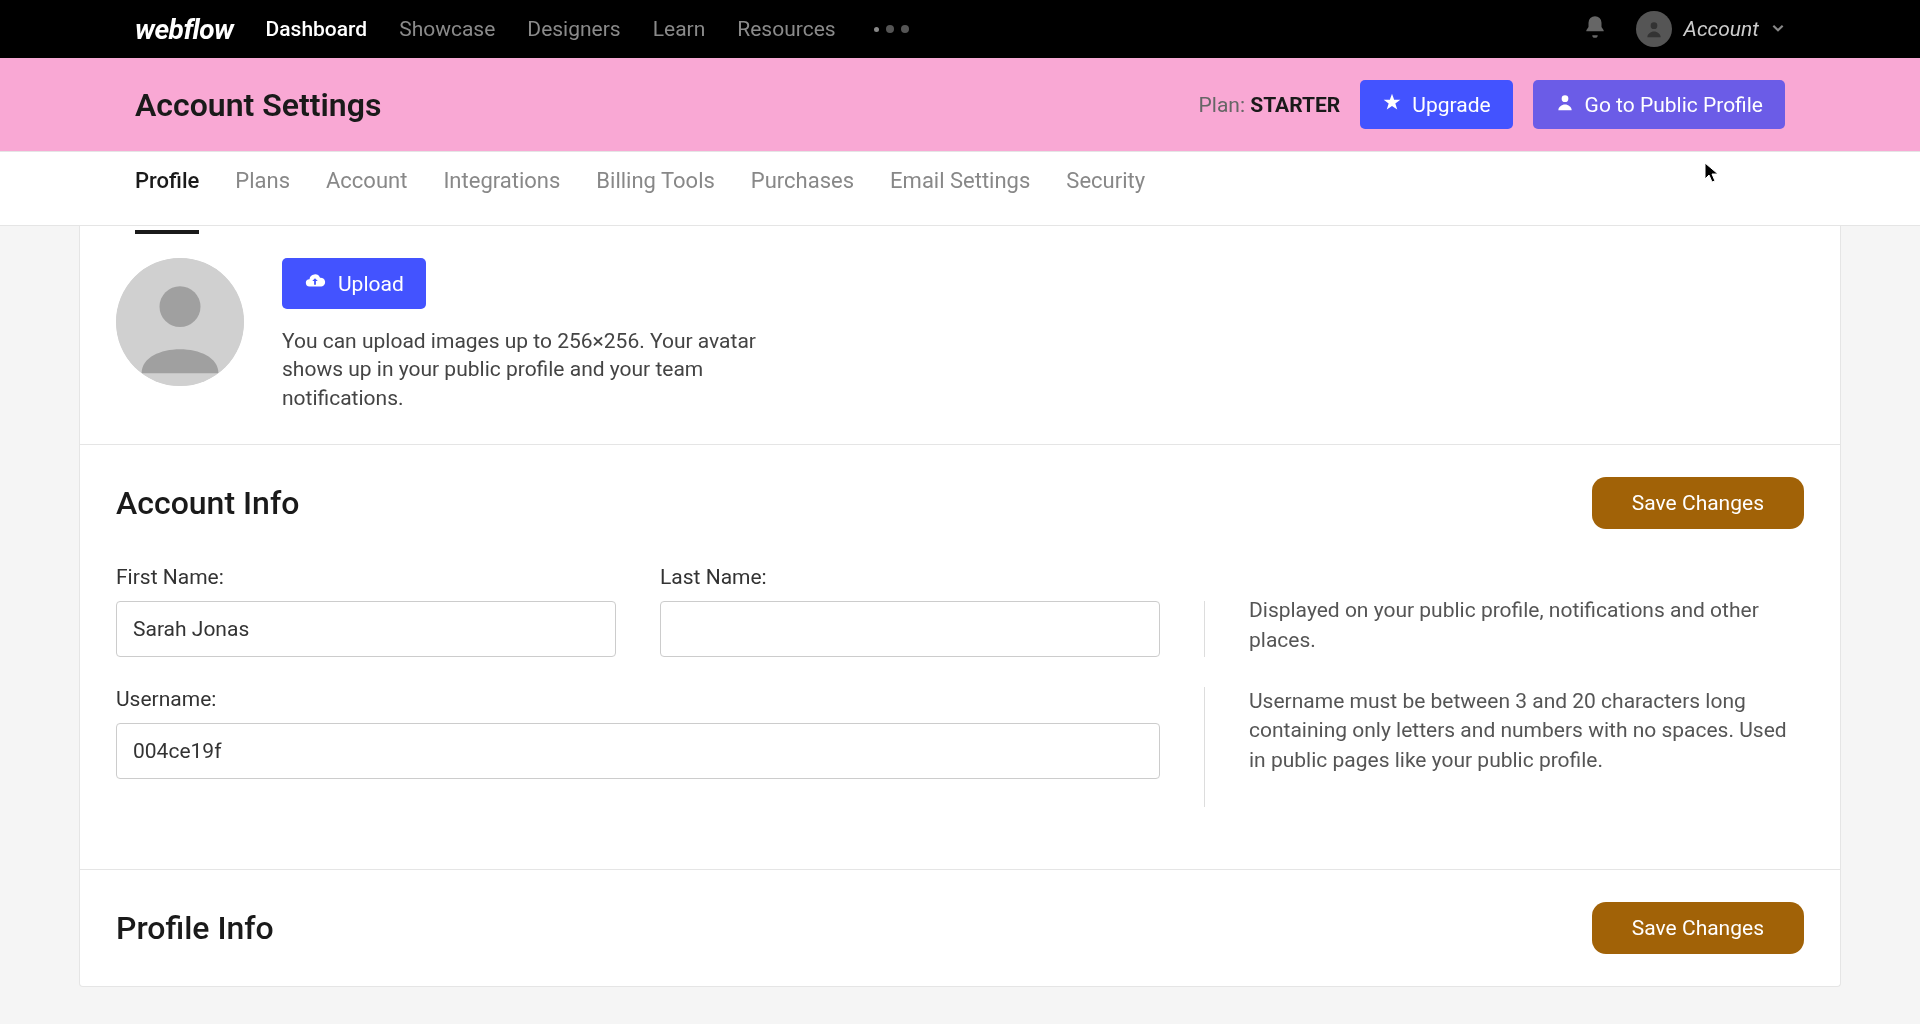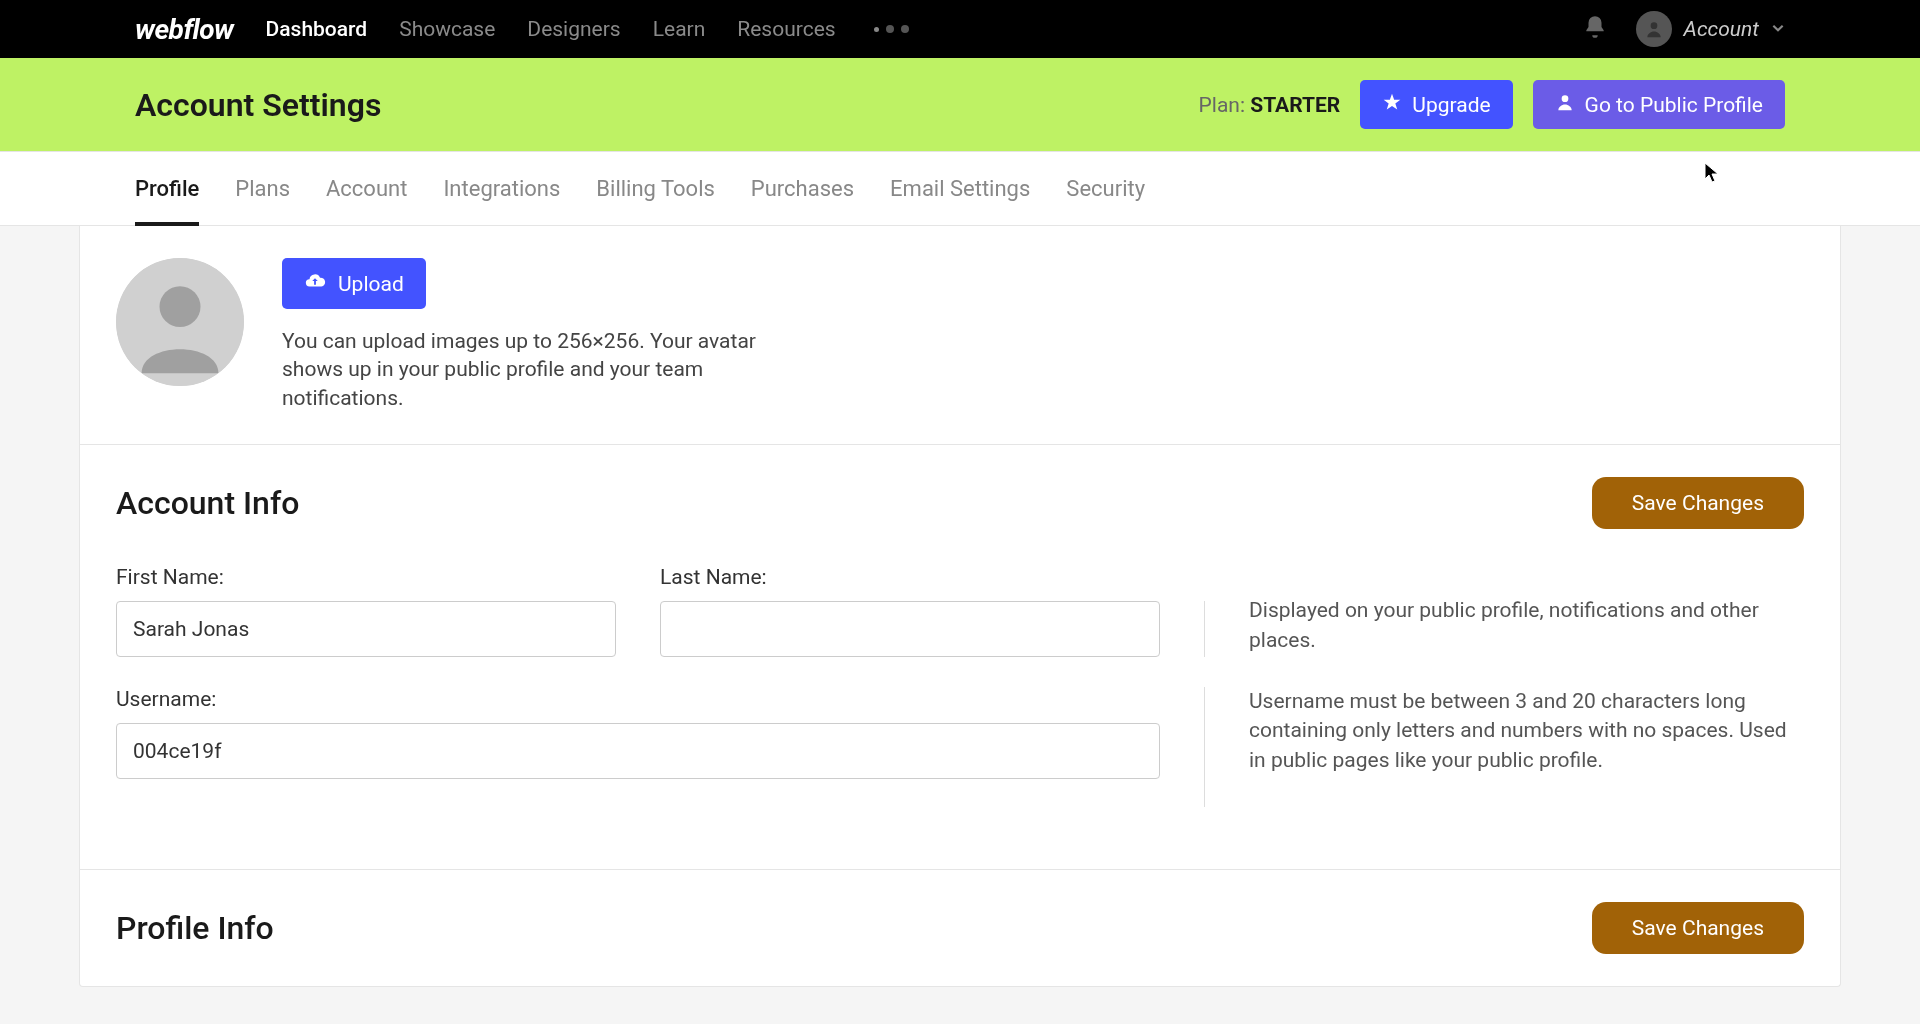--- a/index.html
+++ b/index.html
@@ -82,21 +82,21 @@
   font-size: 21px;
   display: flex;
   align-items: center;
   gap: 10px;
   font-style: italic;
 }
 .chev-down-topbar svg { width: 14px; height: 14px; fill: #888; }
 
 
 .page-header {
-  background: #bef264;
+  background: #f9a8d4;
   padding: 22px 135px 22px 135px;
   display: flex;
   align-items: center;
   justify-content: space-between;
   border-bottom: 1px solid #e5e5e5;
   height: 94px;
 }
 .page-title {
   font-size: 32px;
   font-weight: 600;
@@ -133,21 +133,21 @@
   padding: 0 135px;
   display: flex;
   gap: 36px;
   border-bottom: 1px solid #e5e5e5;
   height: 74px;
   align-items: center;
 }
 .tab {
   font-size: 22px;
   color: #888;
-  padding-bottom: 24px;
+  padding-bottom: 40px;
   padding-top: 24px;
   cursor: pointer;
   position: relative;
 }
 .tab.active {
   color: #1a1a1a;
   font-weight: 500;
 }
 .tab.active::after {
   content: '';

